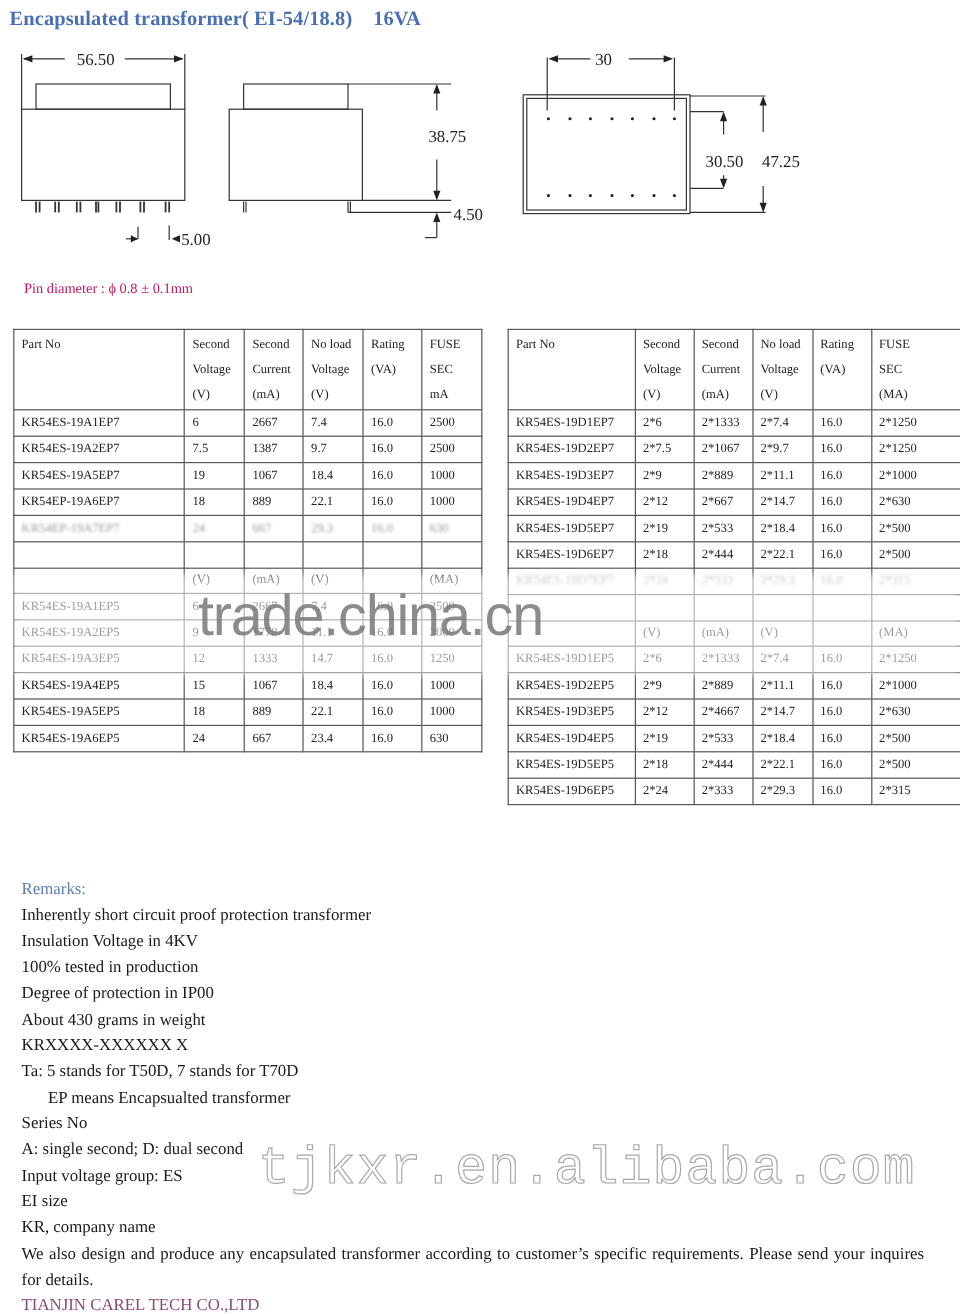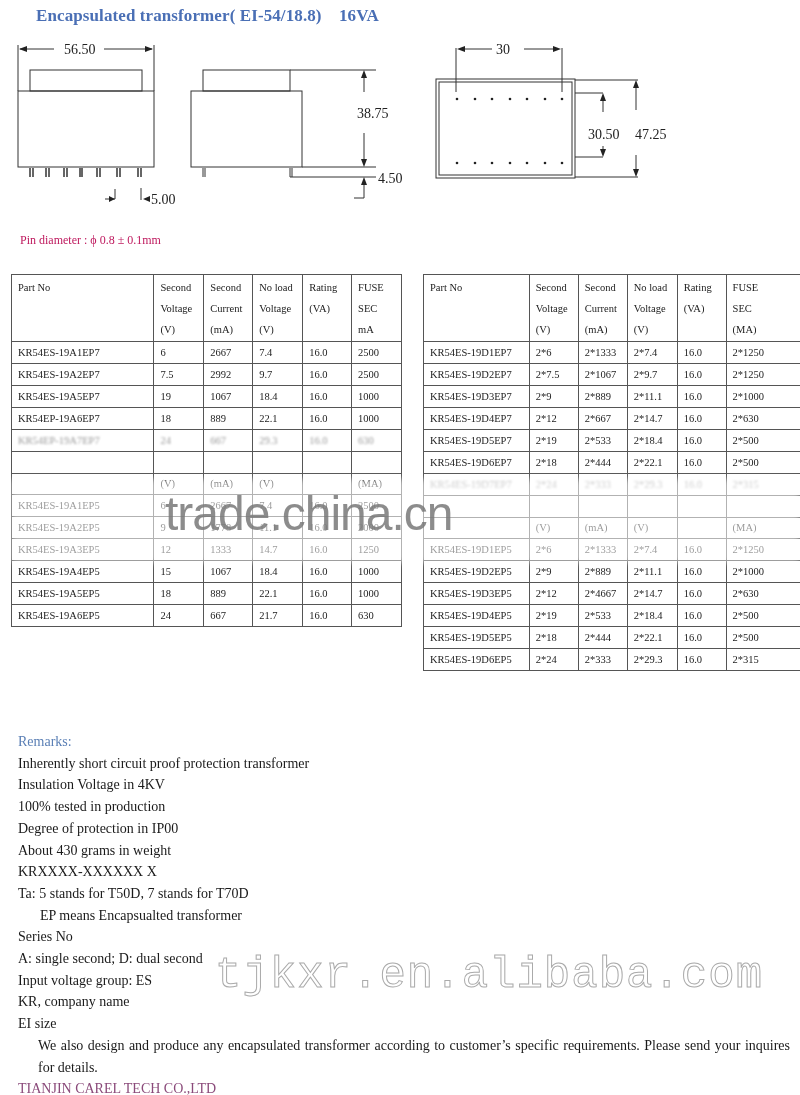--- a/index.html
+++ b/index.html
@@ -1,18 +1,18 @@
 <!DOCTYPE html>
 <html><head>
 <meta charset="utf-8">
 <style>
   html, body { margin:0; padding:0; background:#ffffff; }
   body { width:800px; height:1095px; position:relative; overflow:hidden;
          font-family:"Liberation Serif","DejaVu Serif",serif; color:#1a1a1a; }
-  .title { position:absolute; left:36px; top:6px; font-size:17px; font-weight:bold;
+  .title { position:absolute; left:8px; top:6px; font-size:17px; font-weight:bold;
            color:#4a6fb5; white-space:pre; letter-spacing:0.1px; }
   .drawing { position:absolute; left:0; top:30px; }
   .dim-text { font-family:"Liberation Serif","DejaVu Serif",serif; font-size:14px; fill:#222; }
   .pin-diam { position:absolute; left:20px; top:233px; font-size:12px; color:#be185d; }
 
   table.spec { position:absolute; border-collapse:collapse; font-size:10.5px; color:#222; }
   table.spec td { border:1px solid #555; padding:0 0 0 6px; vertical-align:middle; height:21px; line-height:21px; }
   table.spec tr.hdr td { vertical-align:top; height:64px; line-height:21px; padding-top:2px;margin-top:15px; }
   table.spec tr.hdr2 td { vertical-align:bottom; height:20px; line-height:20px; }
   #tbl-left { left:11px; top:274px; width:391px; }
@@ -23,21 +23,21 @@
 
   .watermark1 { position:absolute; left:165px; top:486px; font-family:"Liberation Sans","DejaVu Sans",sans-serif;
                 font-size:48px; color:rgba(120,120,120,0.85); letter-spacing:-1px; pointer-events:none; }
   .haze { position:absolute; left:11px; top:479px; width:789px; height:84px; background:rgba(255,255,255,0.55); filter:blur(3px); }
   .watermark2 { position:absolute; left:215px; top:950px; font-family:Liberation Mono, monospace;
                 font-size:44px; color:#fff; -webkit-text-stroke:1px #aaa; letter-spacing:1px; pointer-events:none; }
 
   .remarks { position:absolute; left:18px; top:731px; font-size:14px; line-height:21.7px; }
   .remarks .head { color:#5a7fb5; }
   .remarks .indent { padding-left:22px; }
-  .remarks .para { width:752px; text-align:justify;margin-left:20px; }
+  .remarks .para { width:752px; text-align:justify; }
   .company { color:#8a4a7a; }
 </style>
 </head>
 <body>
 
 <div class="title">Encapsulated transformer( EI-54/18.8)    16VA</div>
 
 <svg class="drawing" width="800" height="180" viewBox="0 30 800 180">
   <g stroke="#333" stroke-width="1" fill="none">
 
@@ -160,21 +160,21 @@
         <td>KR54ES-19A1EP7</td>
         <td>6</td>
         <td>2667</td>
         <td>7.4</td>
         <td>16.0</td>
         <td>2500</td>
       </tr>
   <tr>
         <td>KR54ES-19A2EP7</td>
         <td>7.5</td>
-        <td>2992</td>
+        <td>1387</td>
         <td>9.7</td>
         <td>16.0</td>
         <td>2500</td>
       </tr>
   <tr>
         <td>KR54ES-19A5EP7</td>
         <td>19</td>
         <td>1067</td>
         <td>18.4</td>
         <td>16.0</td>
@@ -249,21 +249,21 @@
         <td>18</td>
         <td>889</td>
         <td>22.1</td>
         <td>16.0</td>
         <td>1000</td>
       </tr>
   <tr>
         <td>KR54ES-19A6EP5</td>
         <td>24</td>
         <td>667</td>
-        <td>21.7</td>
+        <td>23.4</td>
         <td>16.0</td>
         <td>630</td>
       </tr>
 </tbody>
   </table>
 
 <table class="spec" id="tbl-right">
   <colgroup>
       <col style="width:106px">
       <col style="width:49px">
@@ -413,19 +413,19 @@
   <div>Insulation Voltage in 4KV</div>
   <div>100% tested in production</div>
   <div>Degree of protection in IP00</div>
   <div>About 430 grams in weight</div>
   <div>KRXXXX-XXXXXX X</div>
   <div>Ta: 5 stands for T50D, 7 stands for T70D</div>
   <div class="indent">EP means Encapsualted transformer</div>
   <div>Series No</div>
   <div>A: single second; D: dual second</div>
   <div>Input voltage group: ES</div>
+  <div>EI size</div>
   <div>KR, company name</div>
-  <div>EI size</div>
   <div class="para">We also design and produce any encapsulated transformer according to customer’s specific requirements. Please send your inquires for details.</div>
   <div class="company">TIANJIN CAREL TECH CO.,LTD</div>
 </div>
 
 <div class="watermark2">tjkxr.en.alibaba.com</div>
 
 </body></html>

